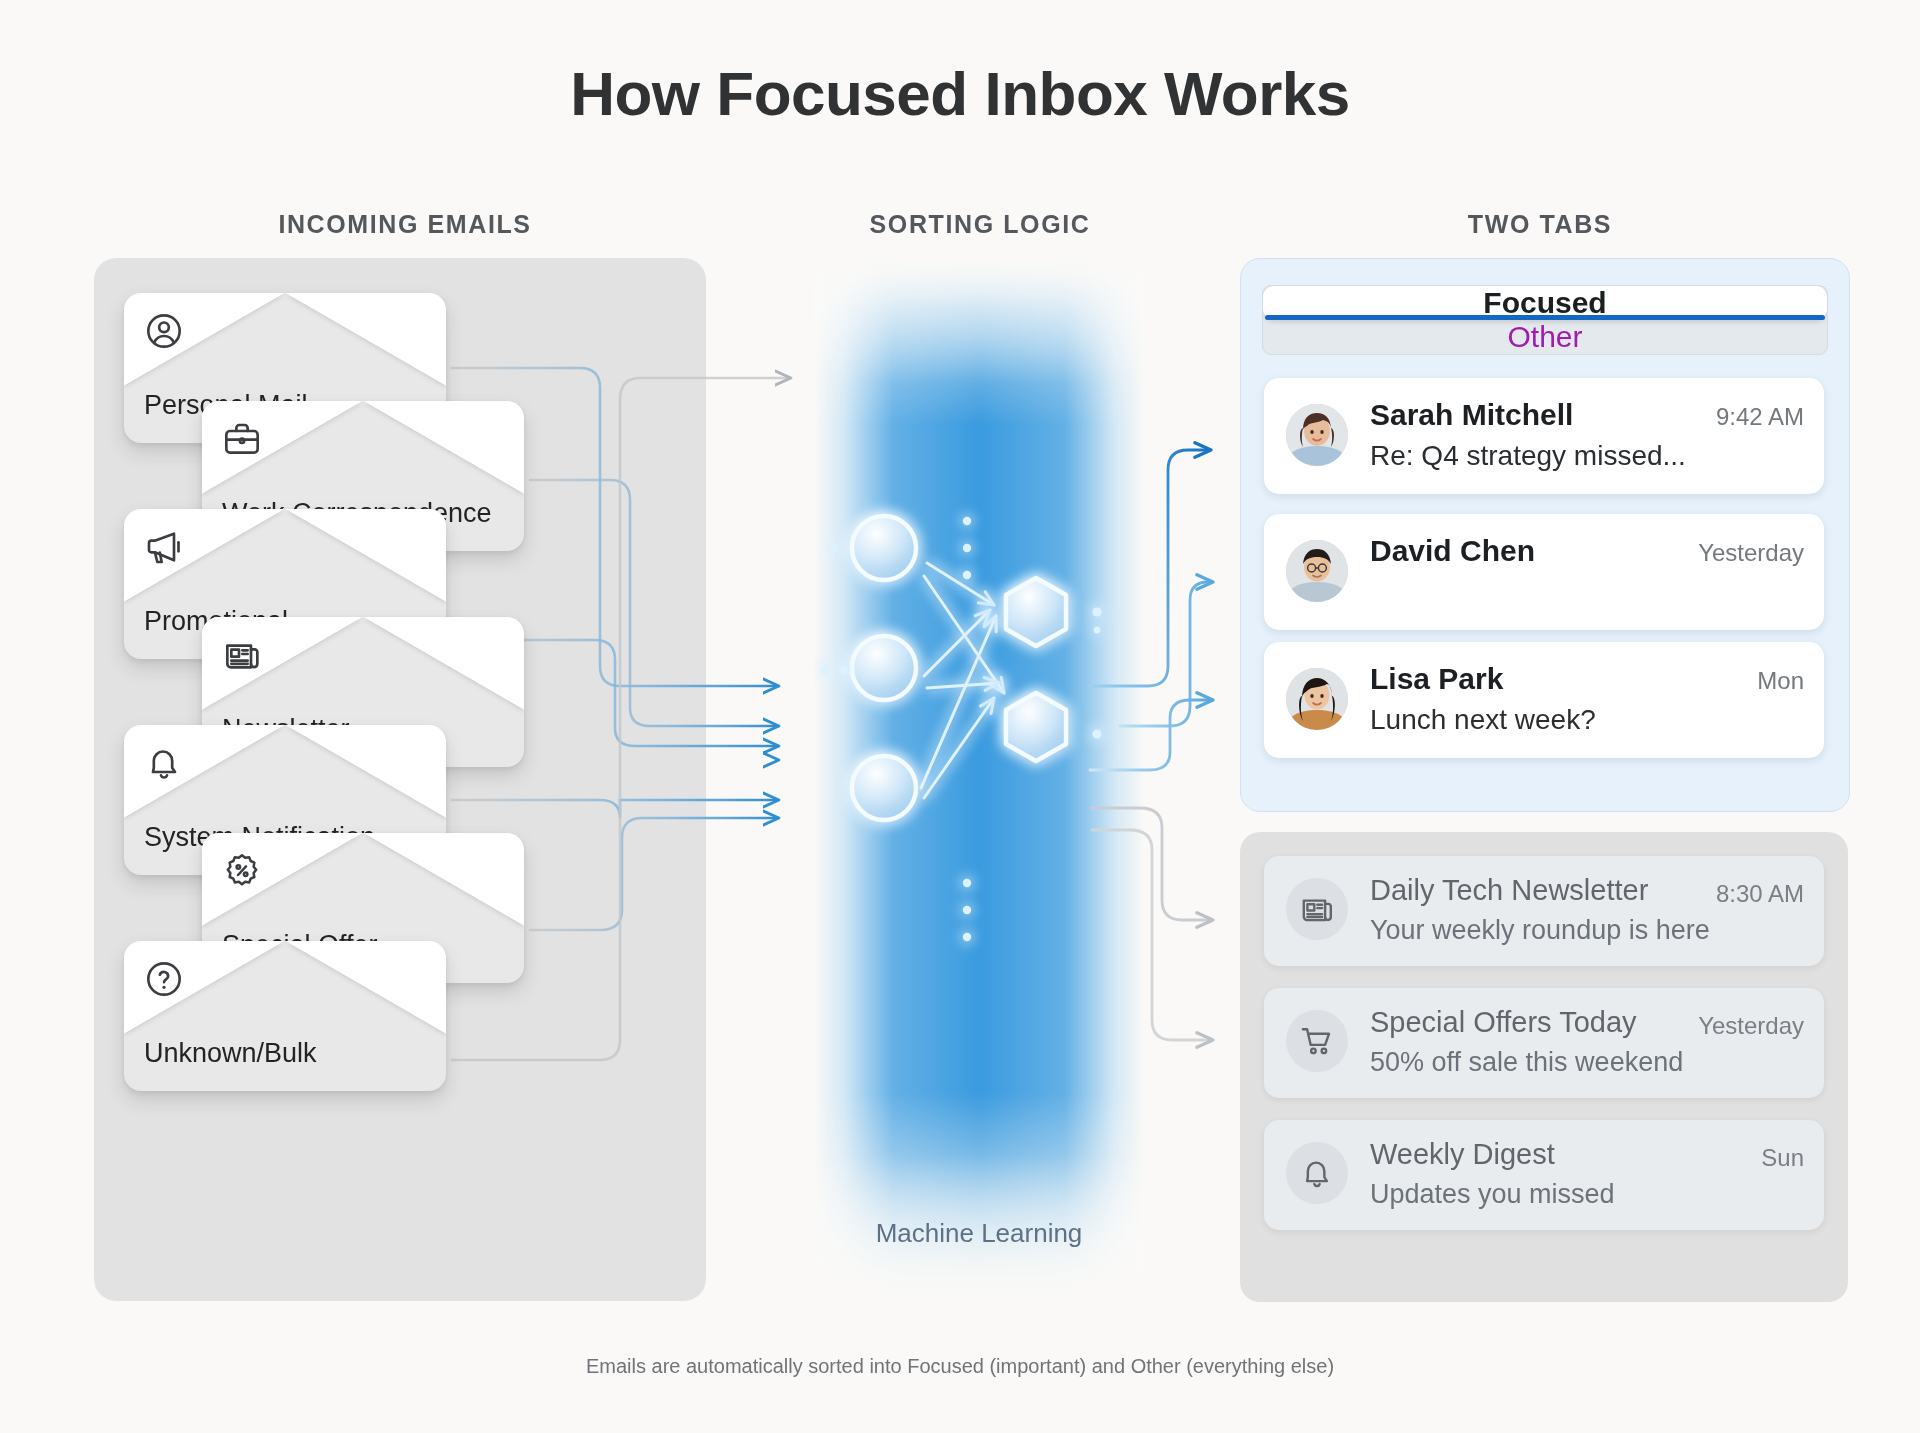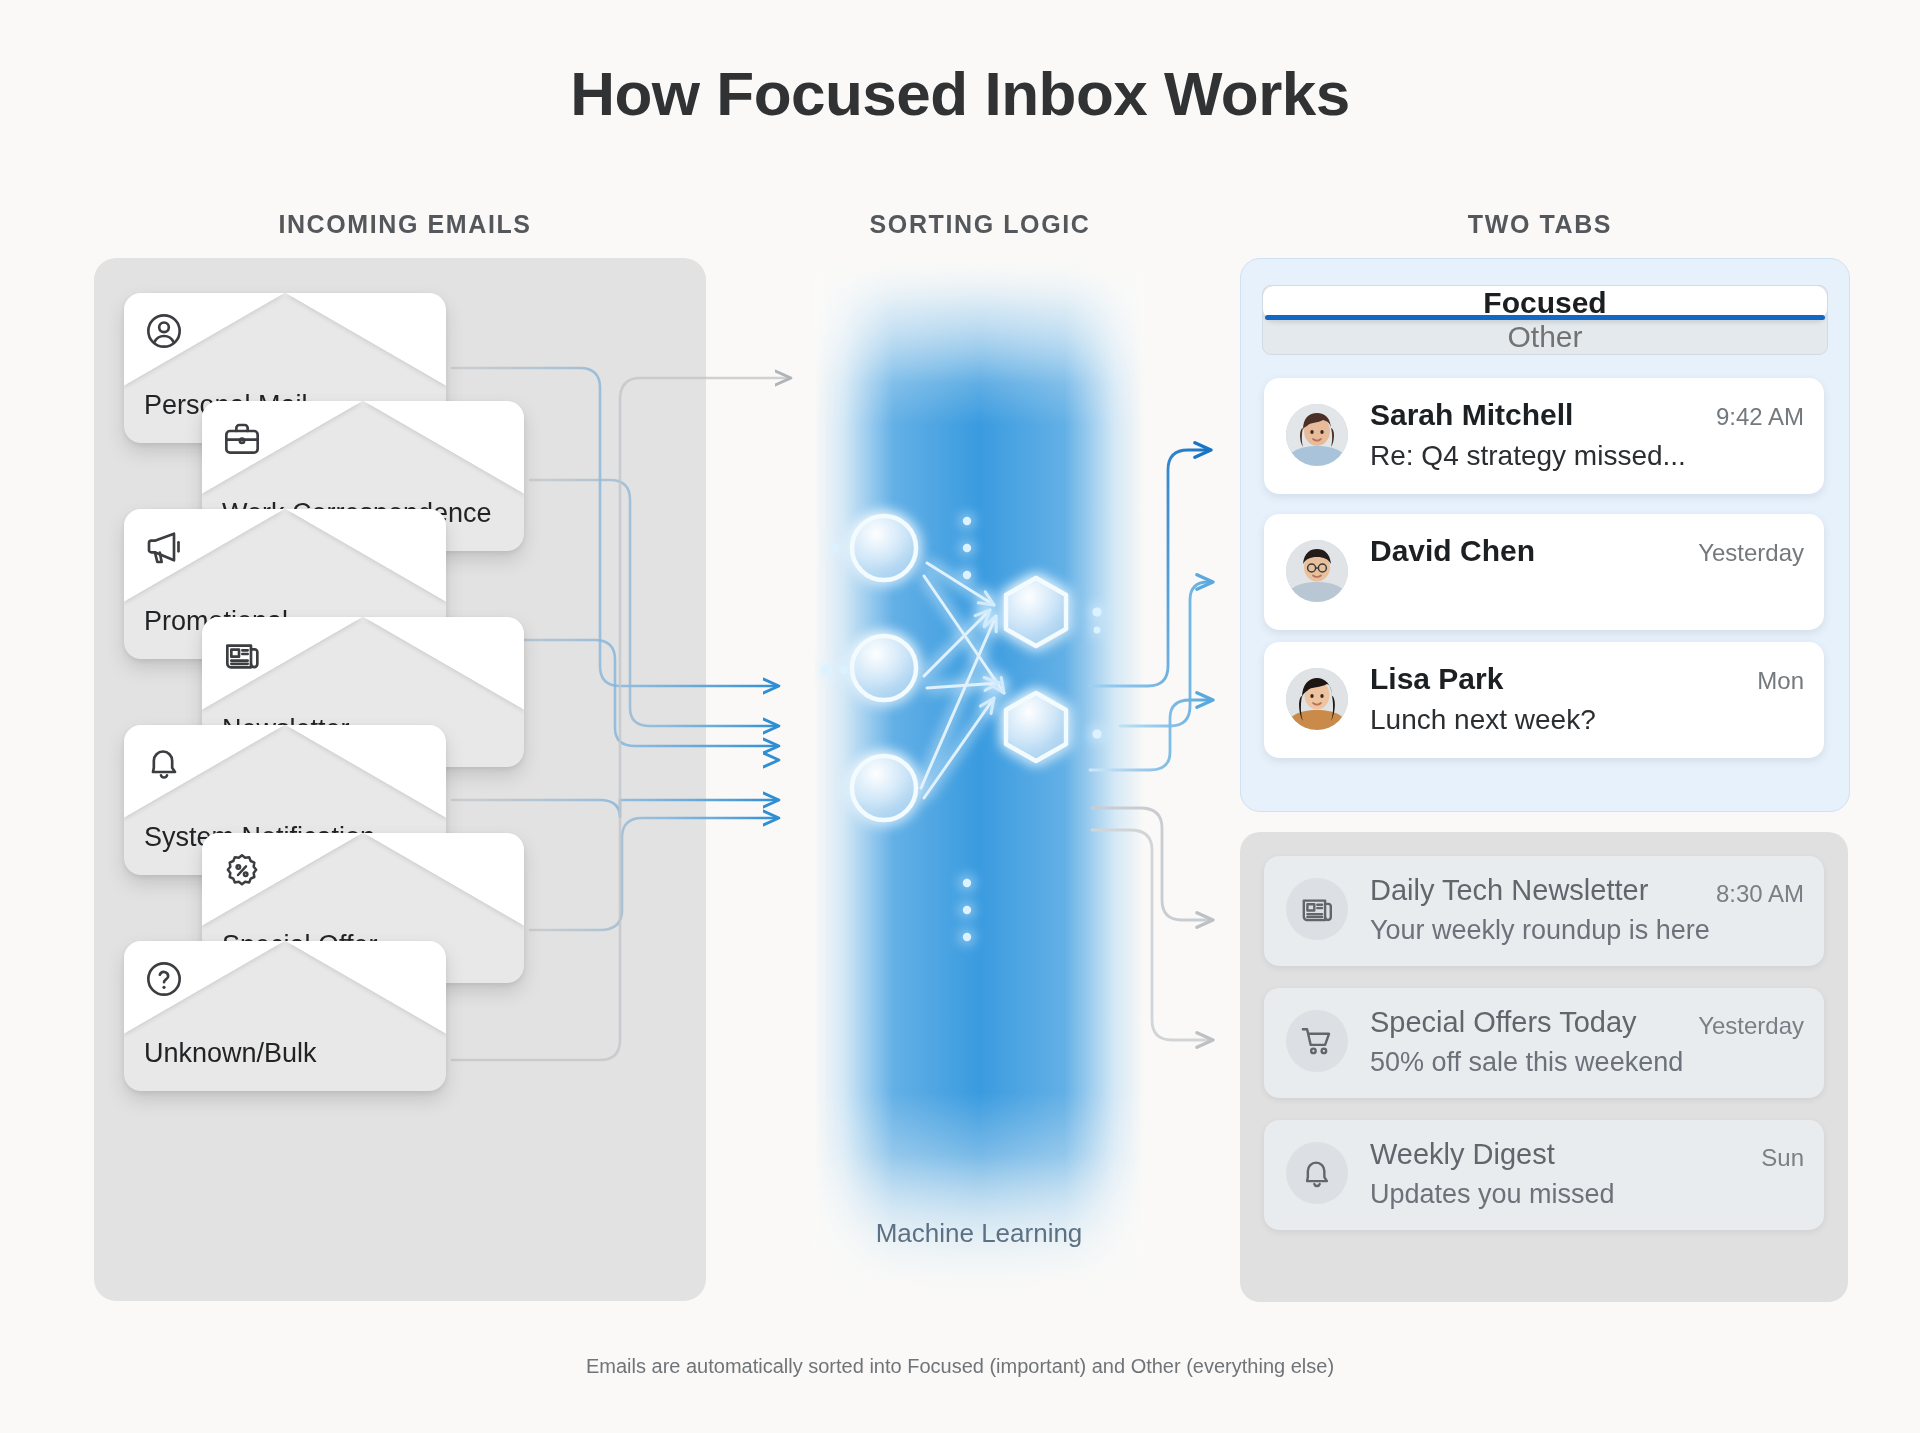--- a/index.html
+++ b/index.html
@@ -109,21 +109,21 @@
     position:absolute;left:1240px;top:258px;width:608px;height:552px;
     background:#e7f1fb;border:1px solid #cfe1f3;border-radius:20px;
   }
   .tabbar{
     position:absolute;left:1262px;top:285px;width:564px;height:68px;
     background:#e4e9ee;border:1px solid #d3dae1;border-radius:9px;
     display:flex;overflow:hidden;flex-direction:column;
   }
   .tab{
     flex:1;display:flex;align-items:center;justify-content:center;
-    font-size:30px;color:#737373;position:relative;
+    font-size:30px;color:#a21caf;position:relative;
   }
   .tab.active{
     background:#fff;color:#1c1f22;font-weight:bold;
     border-radius:11px;
     box-shadow:0 2px 5px rgba(0,0,0,.13);
   }
   .tab.active::after{
     content:"";position:absolute;left:2px;right:2px;bottom:0;height:5px;
     background:#1368c4;border-radius:3px;
   }

